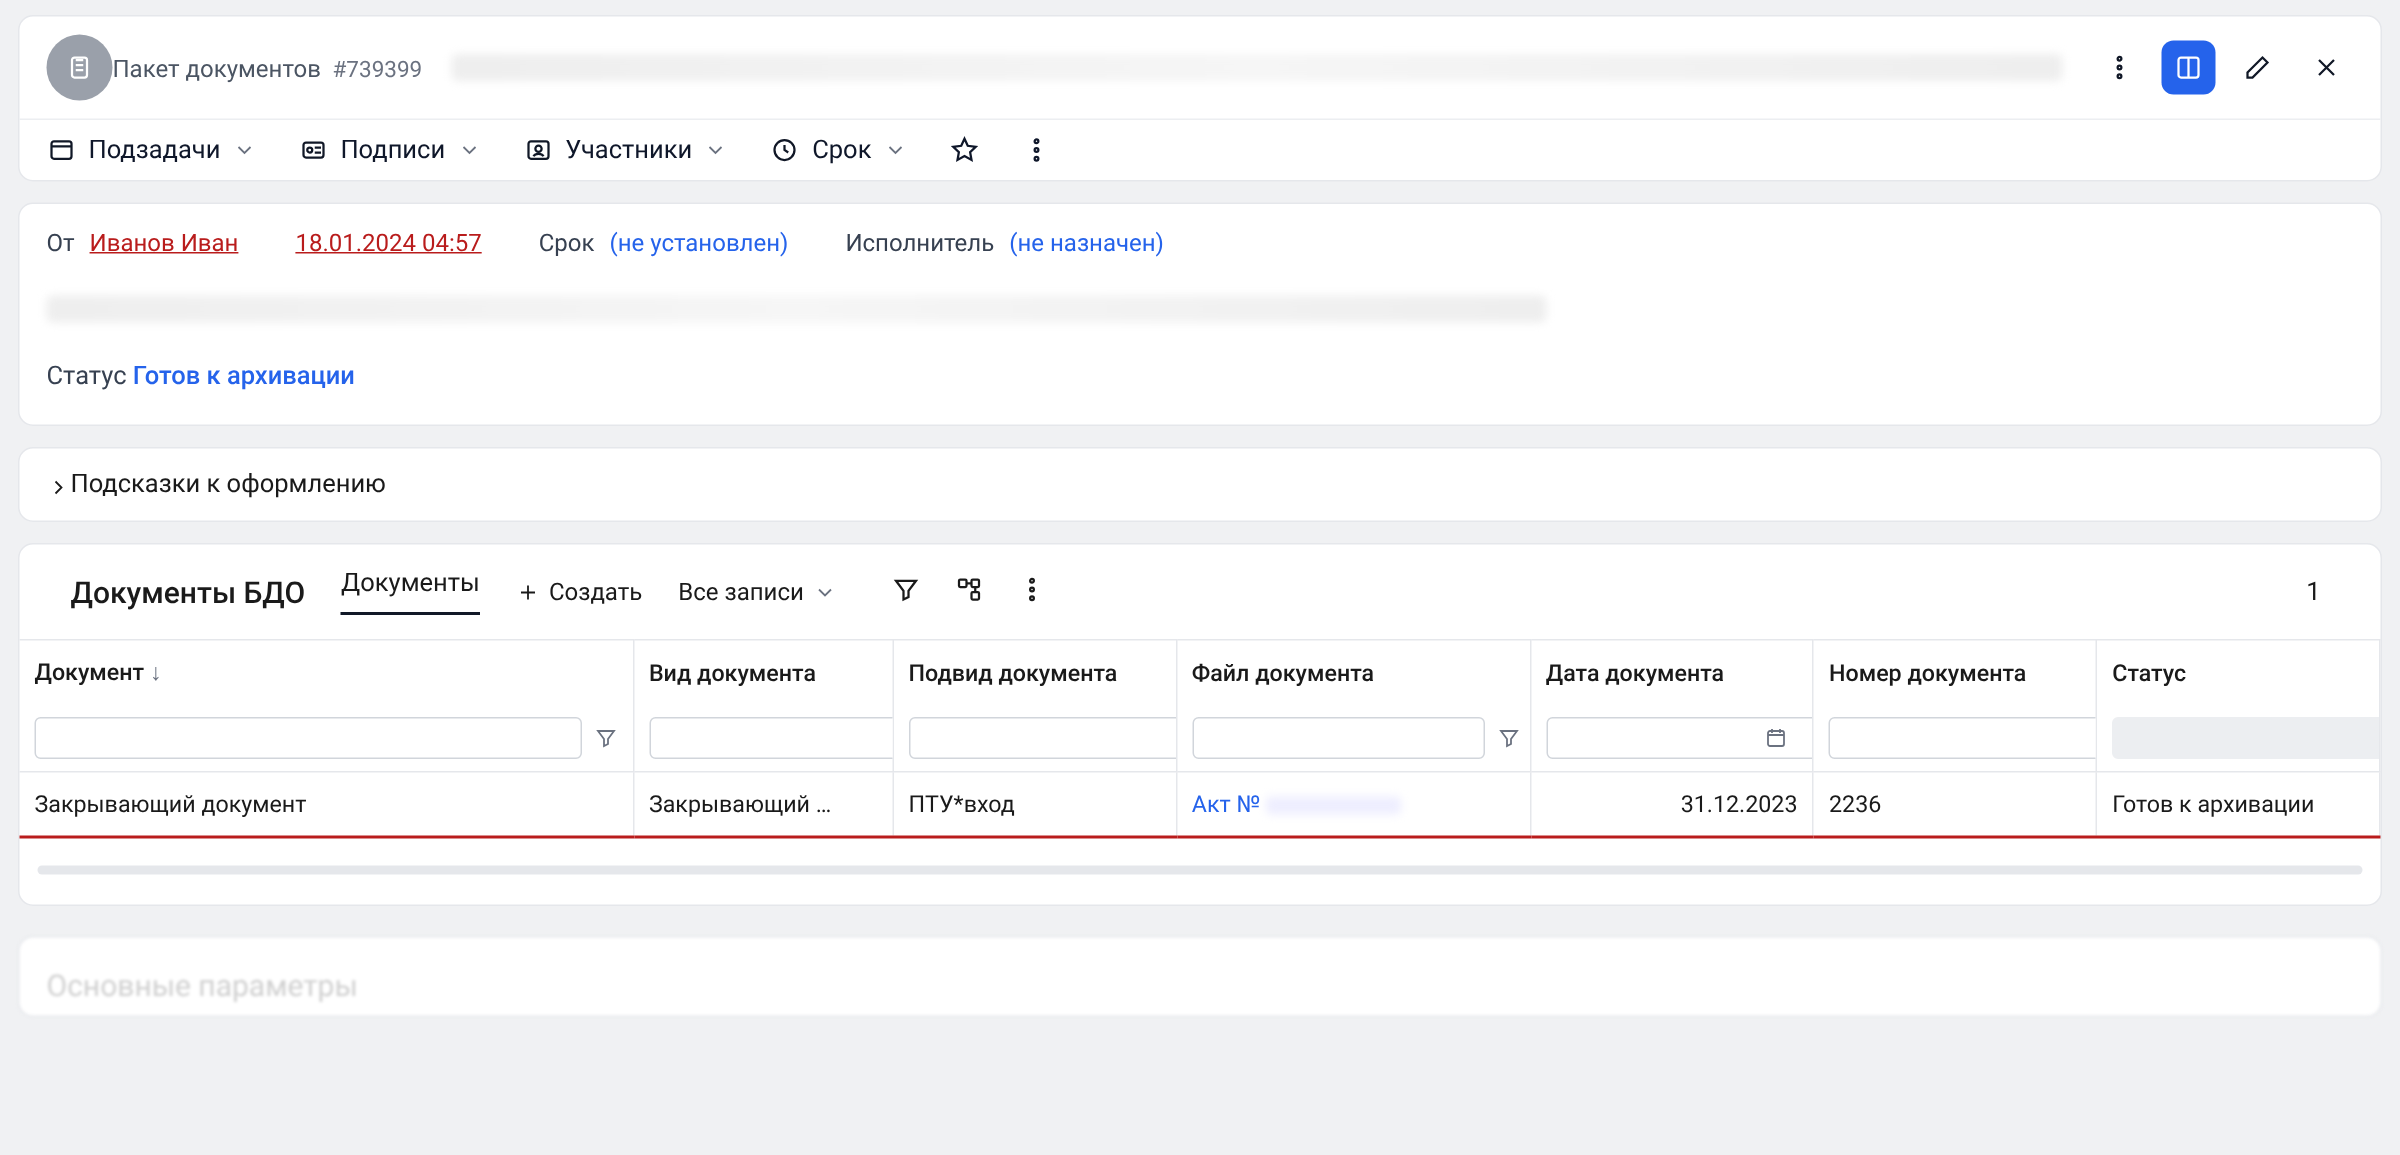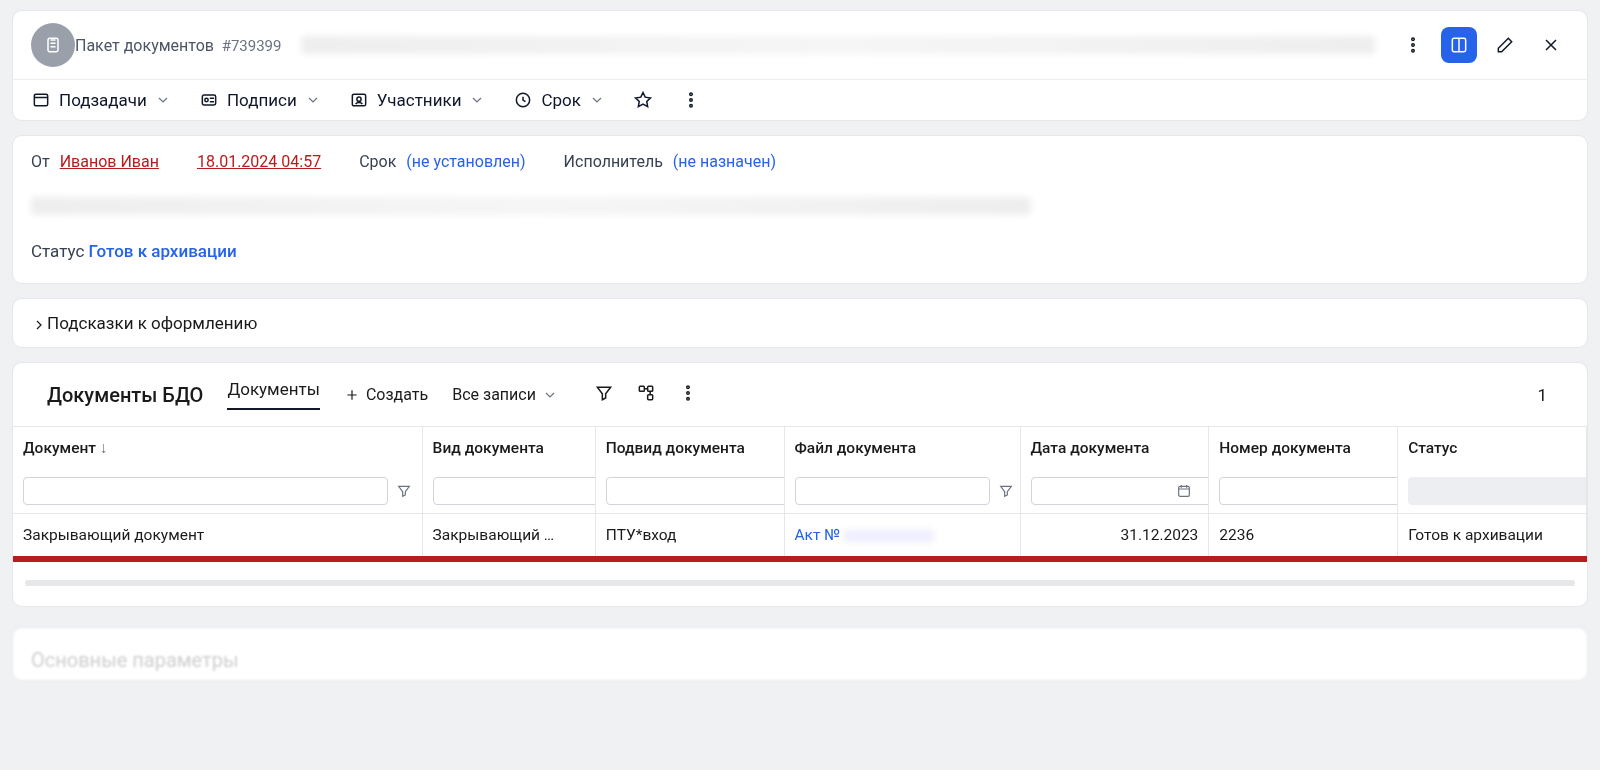--- a/index.html
+++ b/index.html
@@ -146,21 +146,21 @@
     font-size: 14px;
   }
   .filter-input.disabled { background: #eceef1; border-color: #eceef1; }
   .date-input { position: relative; }
   .date-input .cal-icon {
     position: absolute; right: 6px; top: 50%; transform: translateY(-50%);
     color: #6b7280;
   }
   .funnel { color: #6b7280; cursor: pointer; flex-shrink:0;}
   .tbl td.link-cell { color: #2563eb; }
-  .tbl tr.data-row td { border-bottom: 6px solid #b91c1c; }
+  .tbl tr.data-row td { border-bottom: 2px solid #b91c1c; }
   .sort-arrow { color: #6b7280; margin-left: 4px; }
   .col-doc{width:26%;} .col-kind{width:11%;} .col-subkind{width:12%;} .col-file{width:15%;}
   .col-date{width:12%;} .col-num{width:12%;} .col-status{width:12%;}
   .scroll-hint {
     height: 6px; background: #e5e7eb; margin: 18px 12px 0 12px; border-radius: 3px;
   }
   .section-bottom {
     margin: 20px 12px 0 12px;
     background: #fff;
     border: 1px solid #e5e7eb;

